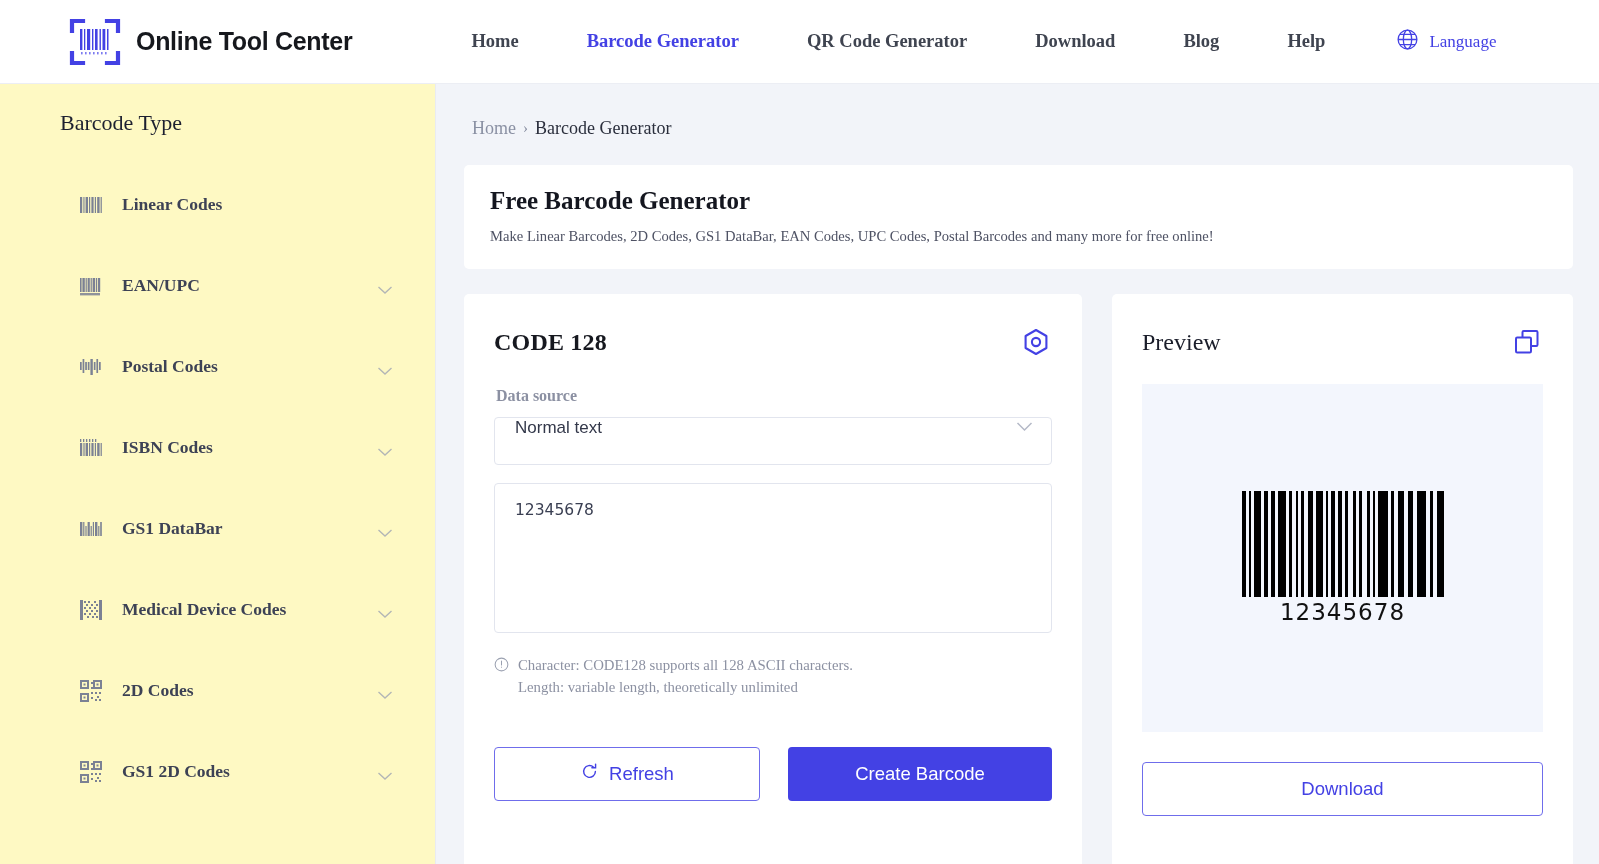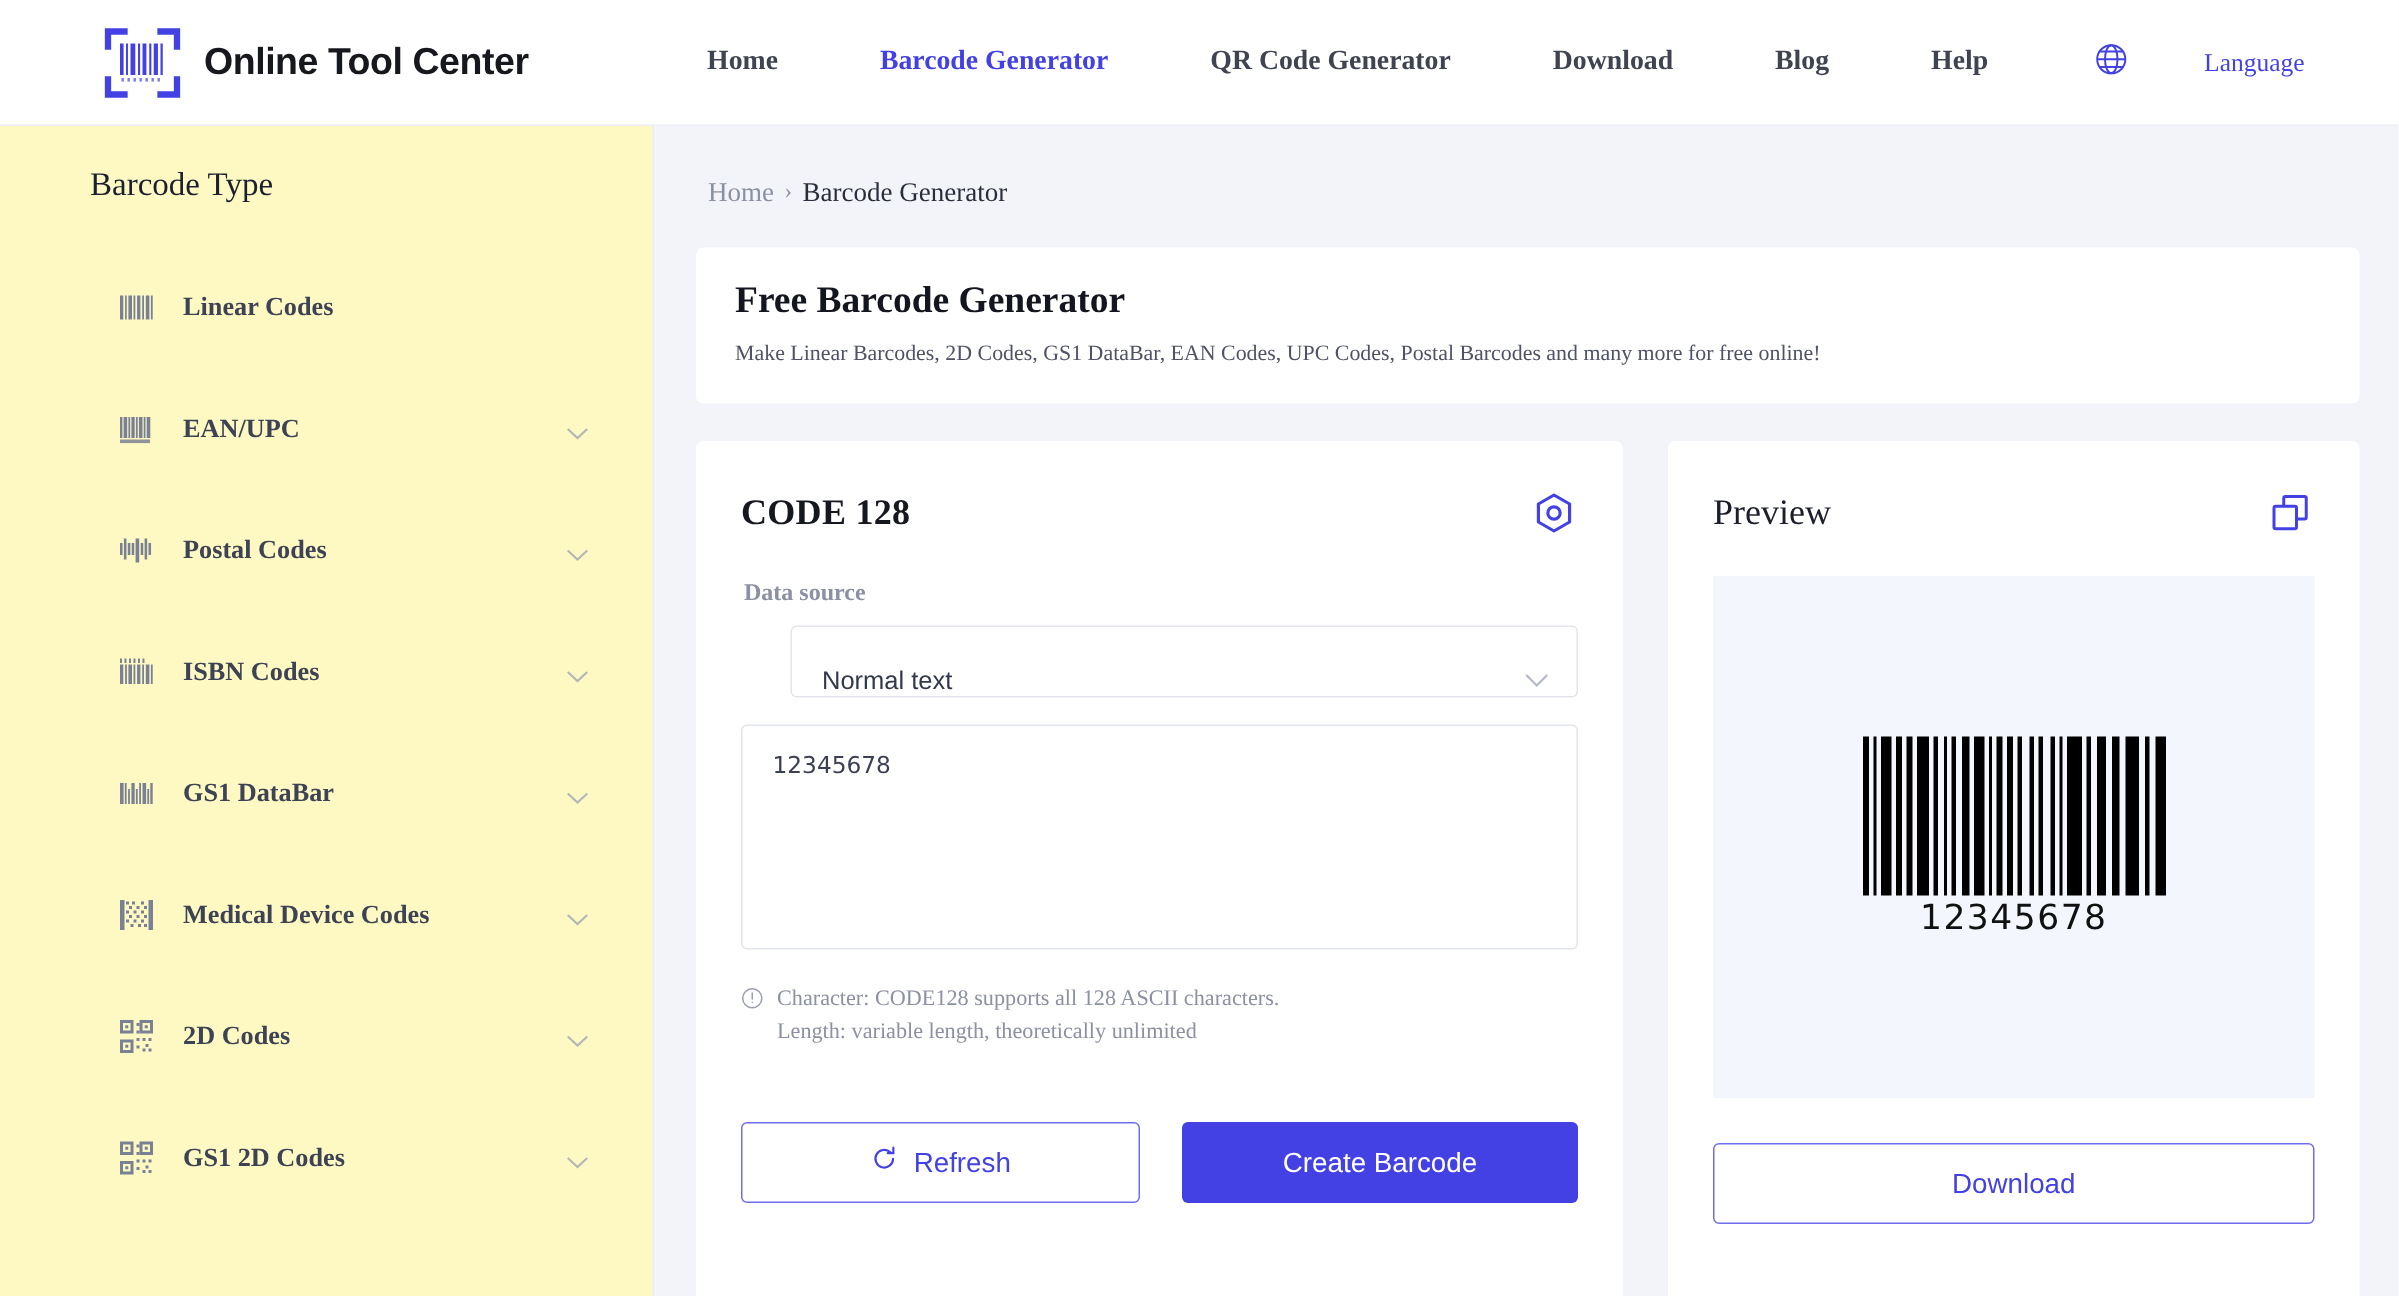--- a/index.html
+++ b/index.html
@@ -27,21 +27,21 @@
     letter-spacing: -0.3px;
     font-family: "Liberation Sans", "DejaVu Sans", sans-serif;
   }
   .nav { display: flex; align-items: center; margin-left: 85px; gap: 0; }
   .nav-item {
     font-size: 18.5px; font-weight: bold; color: #3f4450;
     padding: 0 34px; cursor: pointer; white-space: nowrap;
   }
   .nav-item.active { color: #4341e4; }
   .lang { display: flex; align-items: center; gap: 9px; padding-left: 36px; cursor: pointer; }
-  .lang-label { font-size: 17px; color: #4341e4; font-weight: normal; margin-left: 40px; }
+  .lang-label { font-size: 17px; color: #4341e4; font-weight: normal; }
 
   
   .body { flex: 1; display: flex; min-height: 0; }
 
   
   .sidebar {
     width: 436px; min-width: 436px;
     background: #fef9c3;
     border-right: 1px solid #e9ebf2;
     padding: 26px 0 0 0;
@@ -96,22 +96,22 @@
     font-size: 24px; font-weight: bold; color: #16181f;
     letter-spacing: .2px;
   }
   .card-title-plain { font-size: 24px; font-weight: normal; color: #1b1e2b; }
   .icon-btn { cursor: pointer; width: 32px; height: 32px; display: flex; align-items: center; justify-content: center; }
 
   .field-label { font-size: 16px; color: #8b90a2; margin: 29px 0 12px 2px; font-weight: bold; }
 
   .select {
     height: 48px; border: 1px solid #e2e5ee; border-radius: 4px;
-    display: flex; align-items: flex-end; justify-content: space-between;
-    padding: 0 18px 0 20px; cursor: pointer; background: #fff; margin-left: 33px;
+    display: flex; align-items: flex-start; justify-content: space-between;
+    padding: 0 18px 0 20px; cursor: pointer; background: #fff;
   }
   .select-value {
     font-size: 17px; color: #33384a;
     font-family: "Liberation Sans", "DejaVu Sans", sans-serif;
   }
 
   .textarea {
     margin-top: 18px; height: 150px;
     border: 1px solid #e2e5ee; border-radius: 4px;
     padding: 17px 20px; font-size: 15.5px; color: #3a3f52;

